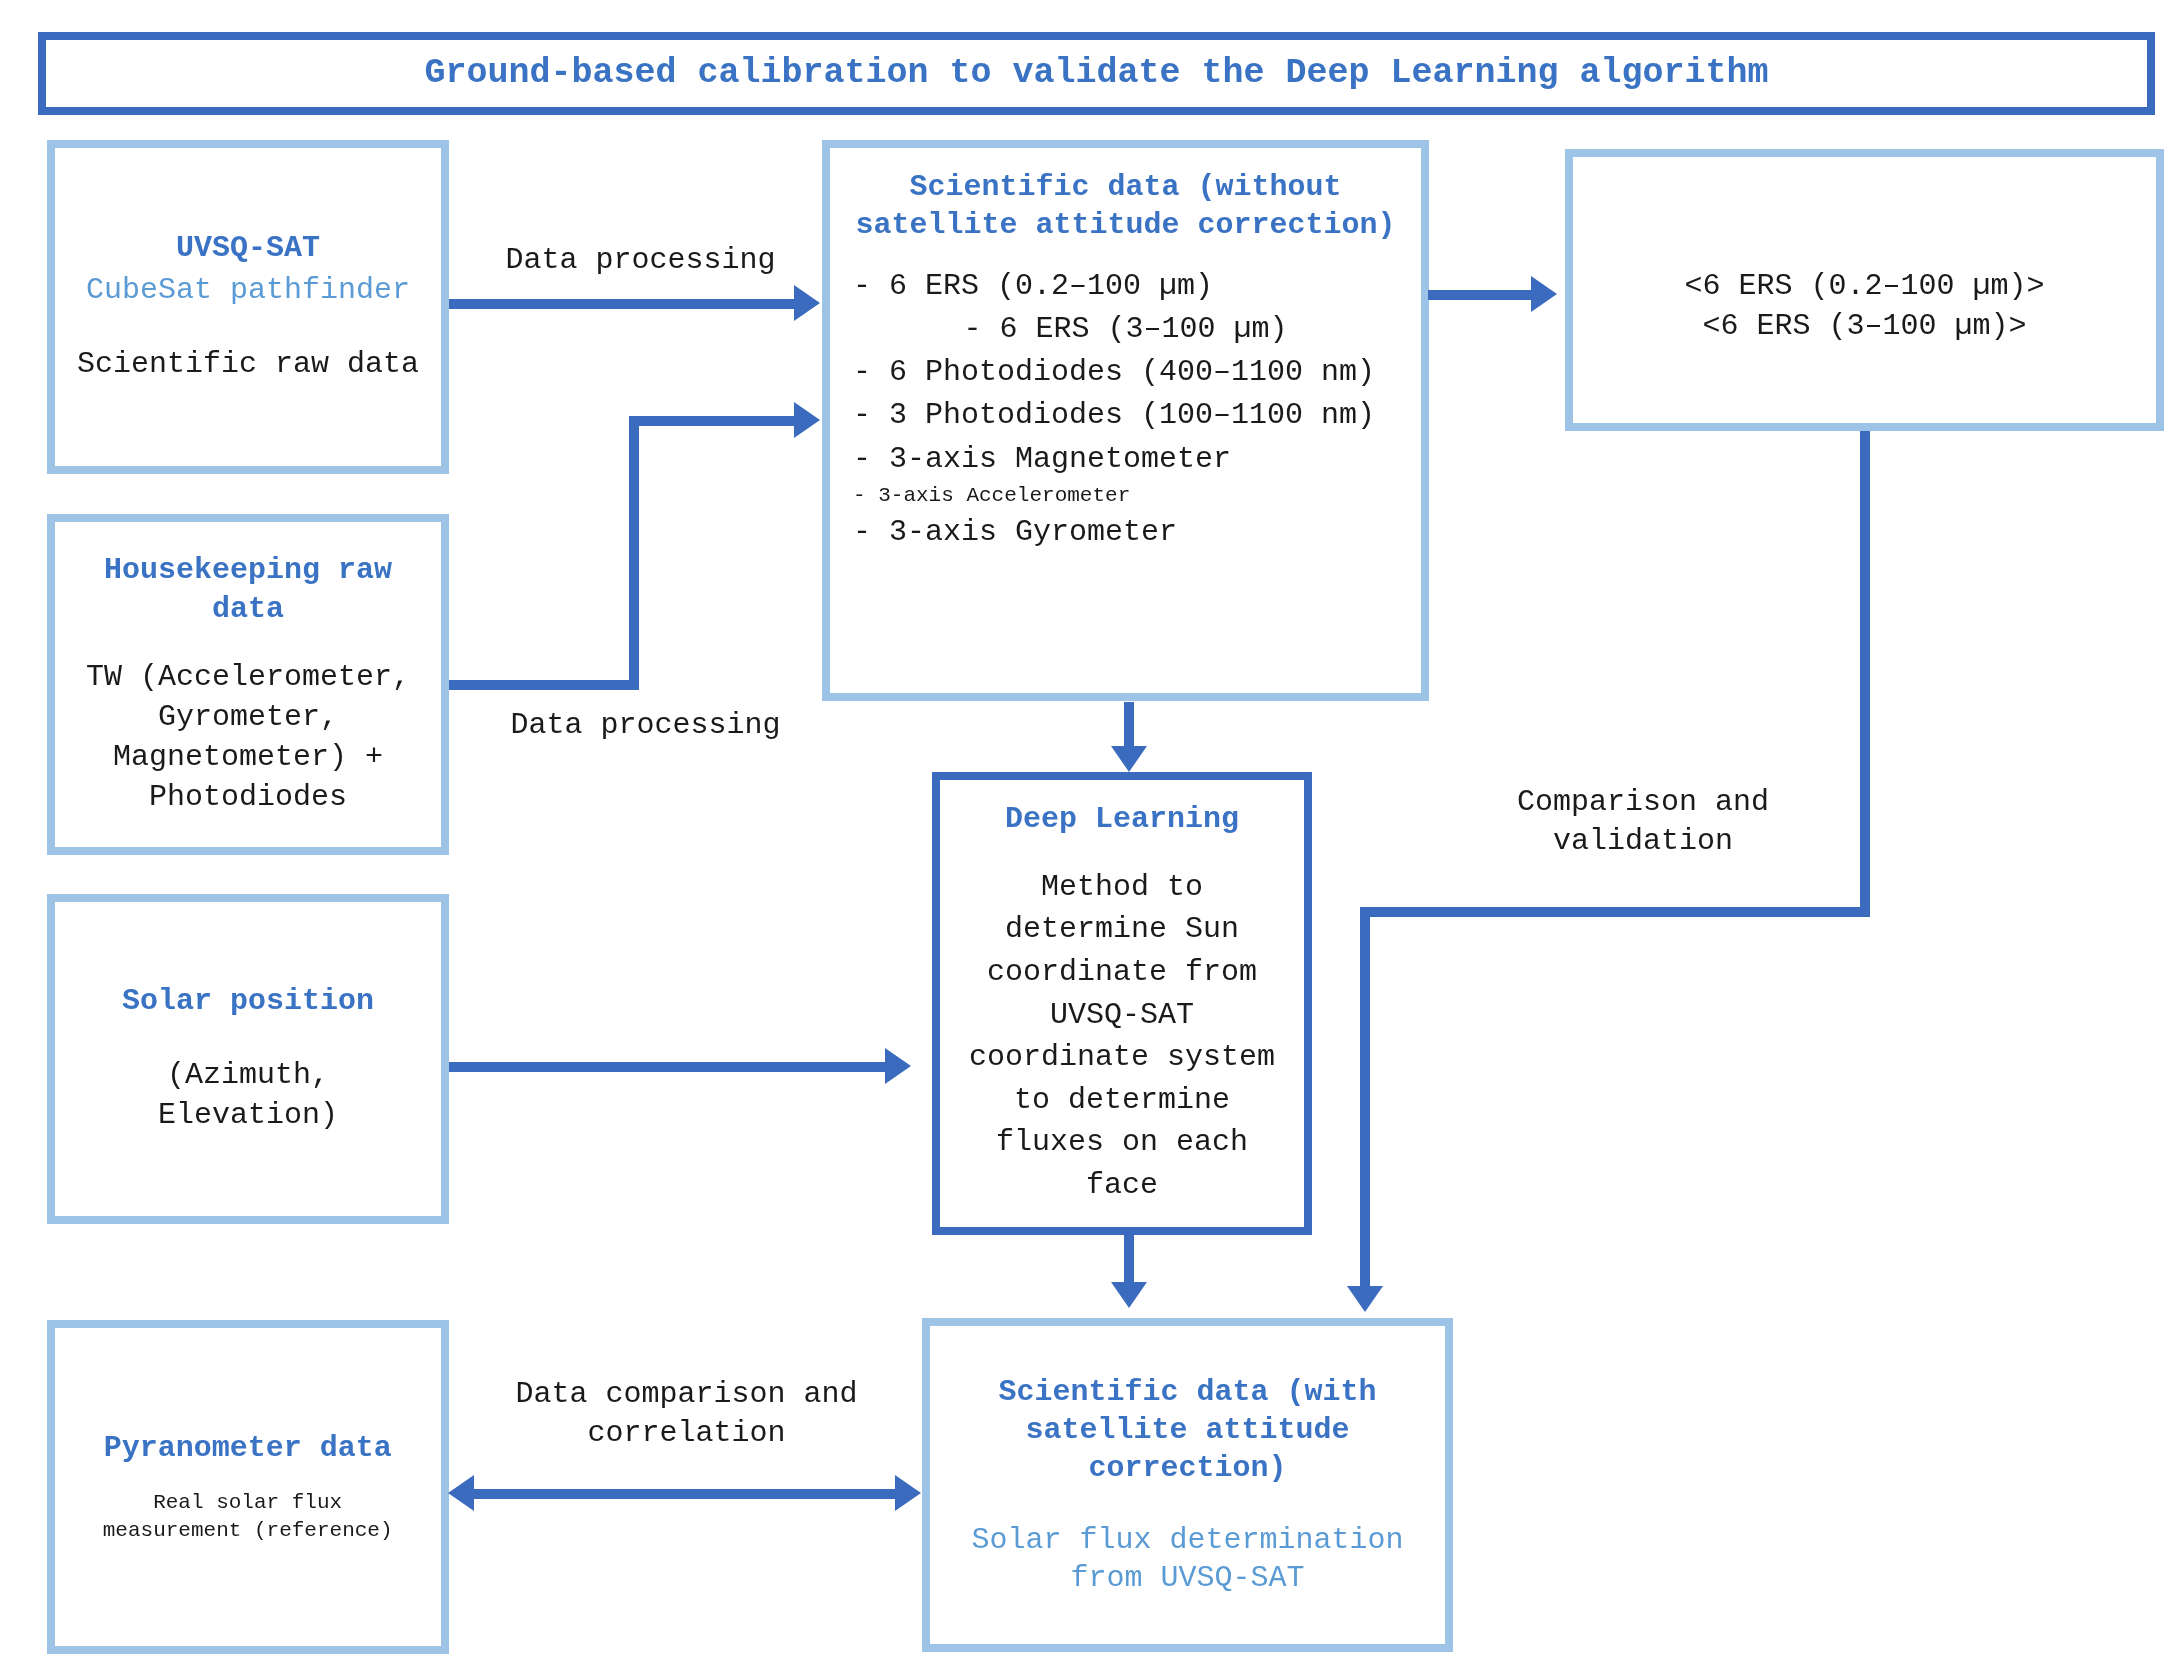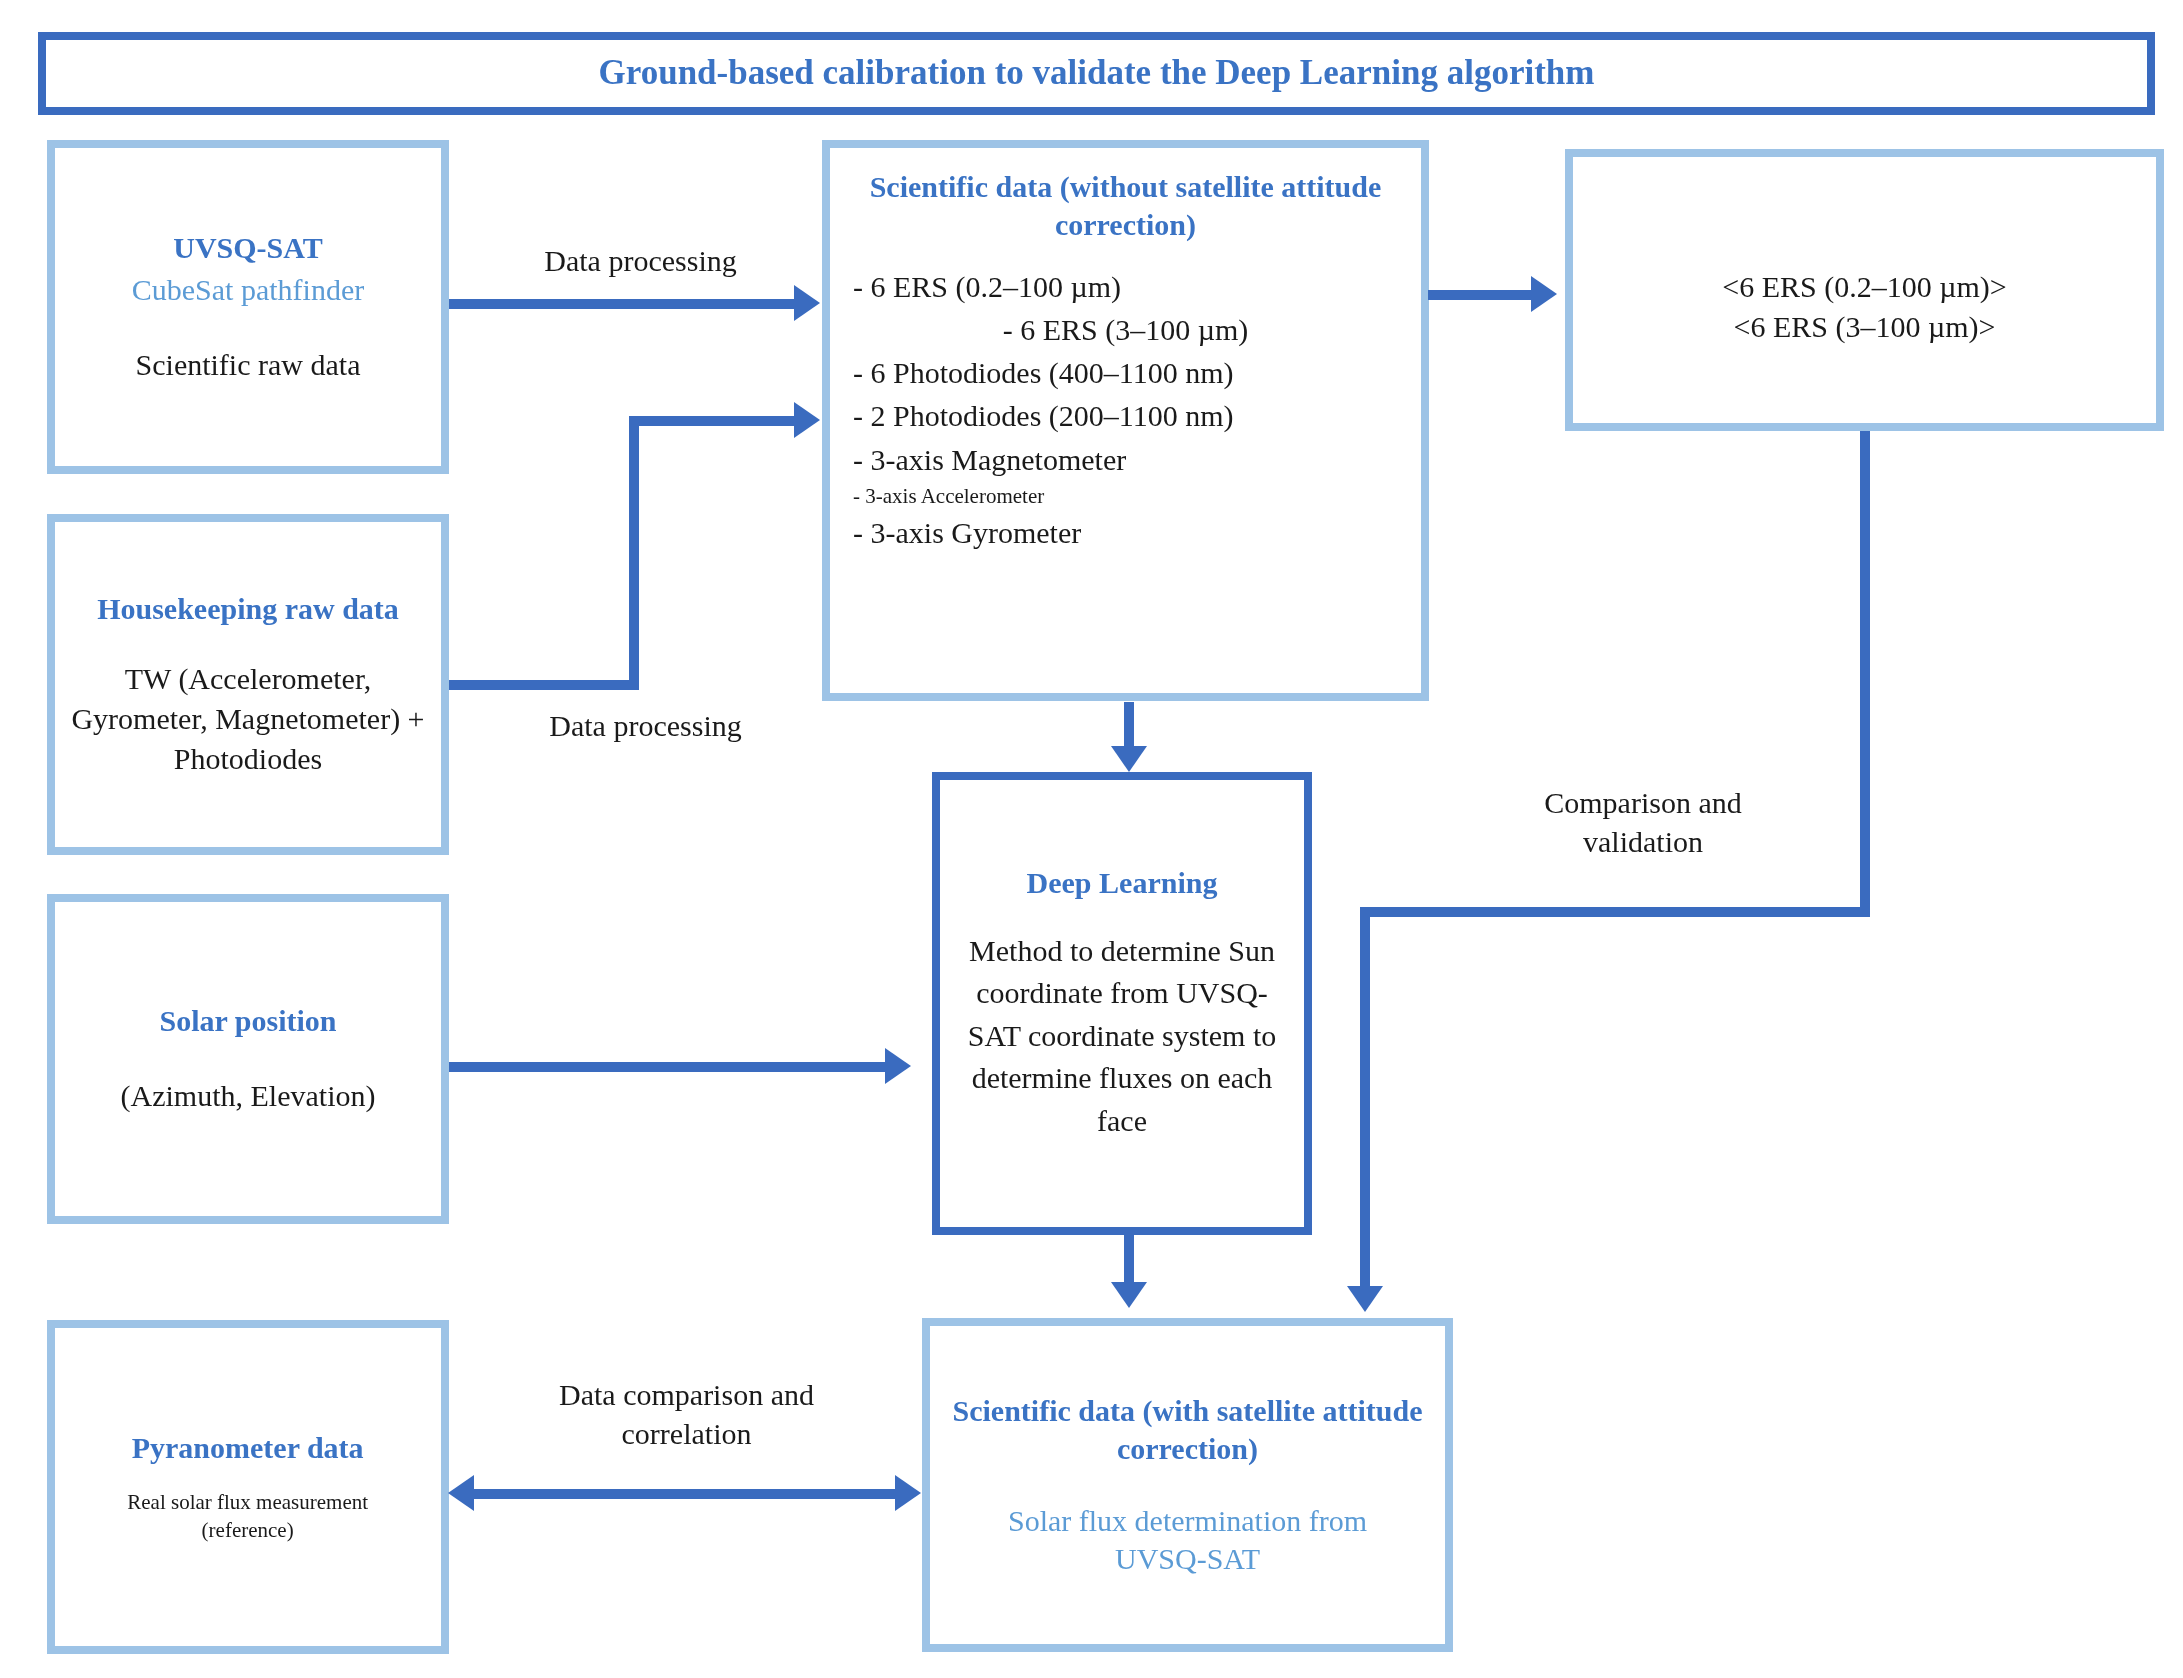--- a/index.html
+++ b/index.html
@@ -5,21 +5,21 @@
   html, body {
     margin: 0;
     padding: 0;
     background: #ffffff;
   }
   #root {
     position: relative;
     width: 2183px;
     height: 1678px;
     background: #ffffff;
-    font-family: Liberation Serif, serif;
+    font-family: Liberation Mono, monospace;
     overflow: hidden;
   }
 
   
   .box {
     position: absolute;
     box-sizing: border-box;
     background: #ffffff;
     display: flex;
     flex-direction: column;
@@ -126,21 +126,21 @@
     <div class="btitle" style="font-size:30px;">Pyranometer data</div>
     <div class="bbody" style="font-size:21px; margin-top:21px; max-width:303px;">Real solar flux measurement (reference)</div>
   </div>
 
   <div class="box light listbox" style="left:822px; top:140px; width:607px; height:561px;">
     <div class="btitle" style="font-size:30px;">Scientific data (without satellite attitude correction)</div>
     <ul>
       <li style="font-size:30px;">- 6 ERS (0.2–100 µm)</li>
       <li style="font-size:30px;text-align:center;">- 6 ERS (3–100 µm)</li>
       <li style="font-size:30px;">- 6 Photodiodes (400–1100 nm)</li>
-      <li style="font-size:30px;">- 2 Photodiodes (200–1100 nm)</li>
+      <li style="font-size:30px;">- 3 Photodiodes (100–1100 nm)</li>
       <li style="font-size:30px;">- 3-axis Magnetometer</li>
       <li style="font-size:21px;">- 3-axis Accelerometer</li>
       <li style="font-size:30px;">- 3-axis Gyrometer</li>
     </ul>
   </div>
 
   <div class="box strong" style="left:932px; top:772px; width:380px; height:463px;">
     <div class="btitle" style="font-size:30px;">Deep Learning</div>
     <div class="bbody" style="font-size:30px; margin-top:27px; max-width:326px; line-height:1.42;">Method to determine Sun coordinate from UVSQ-SAT coordinate system to determine fluxes on each face</div>
   </div>

